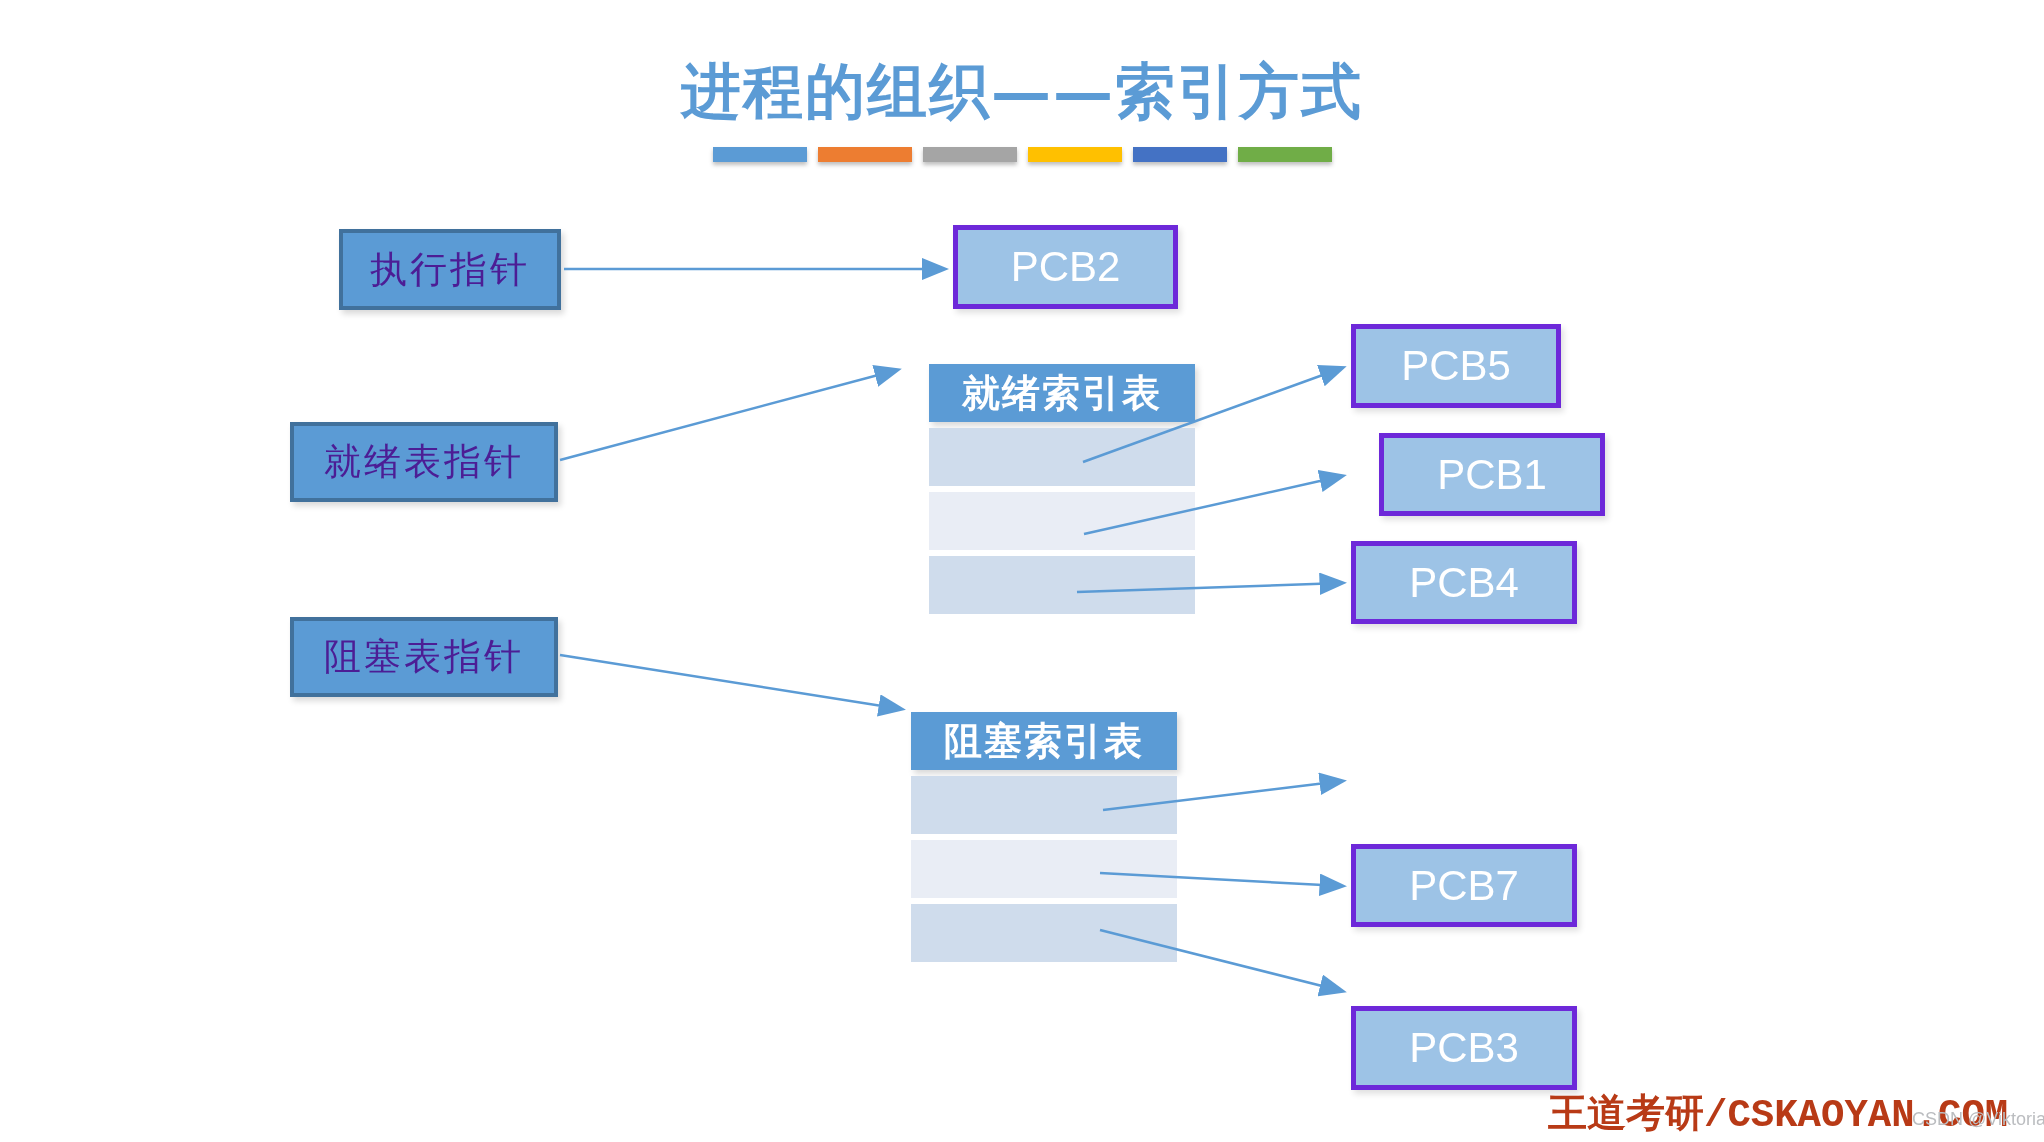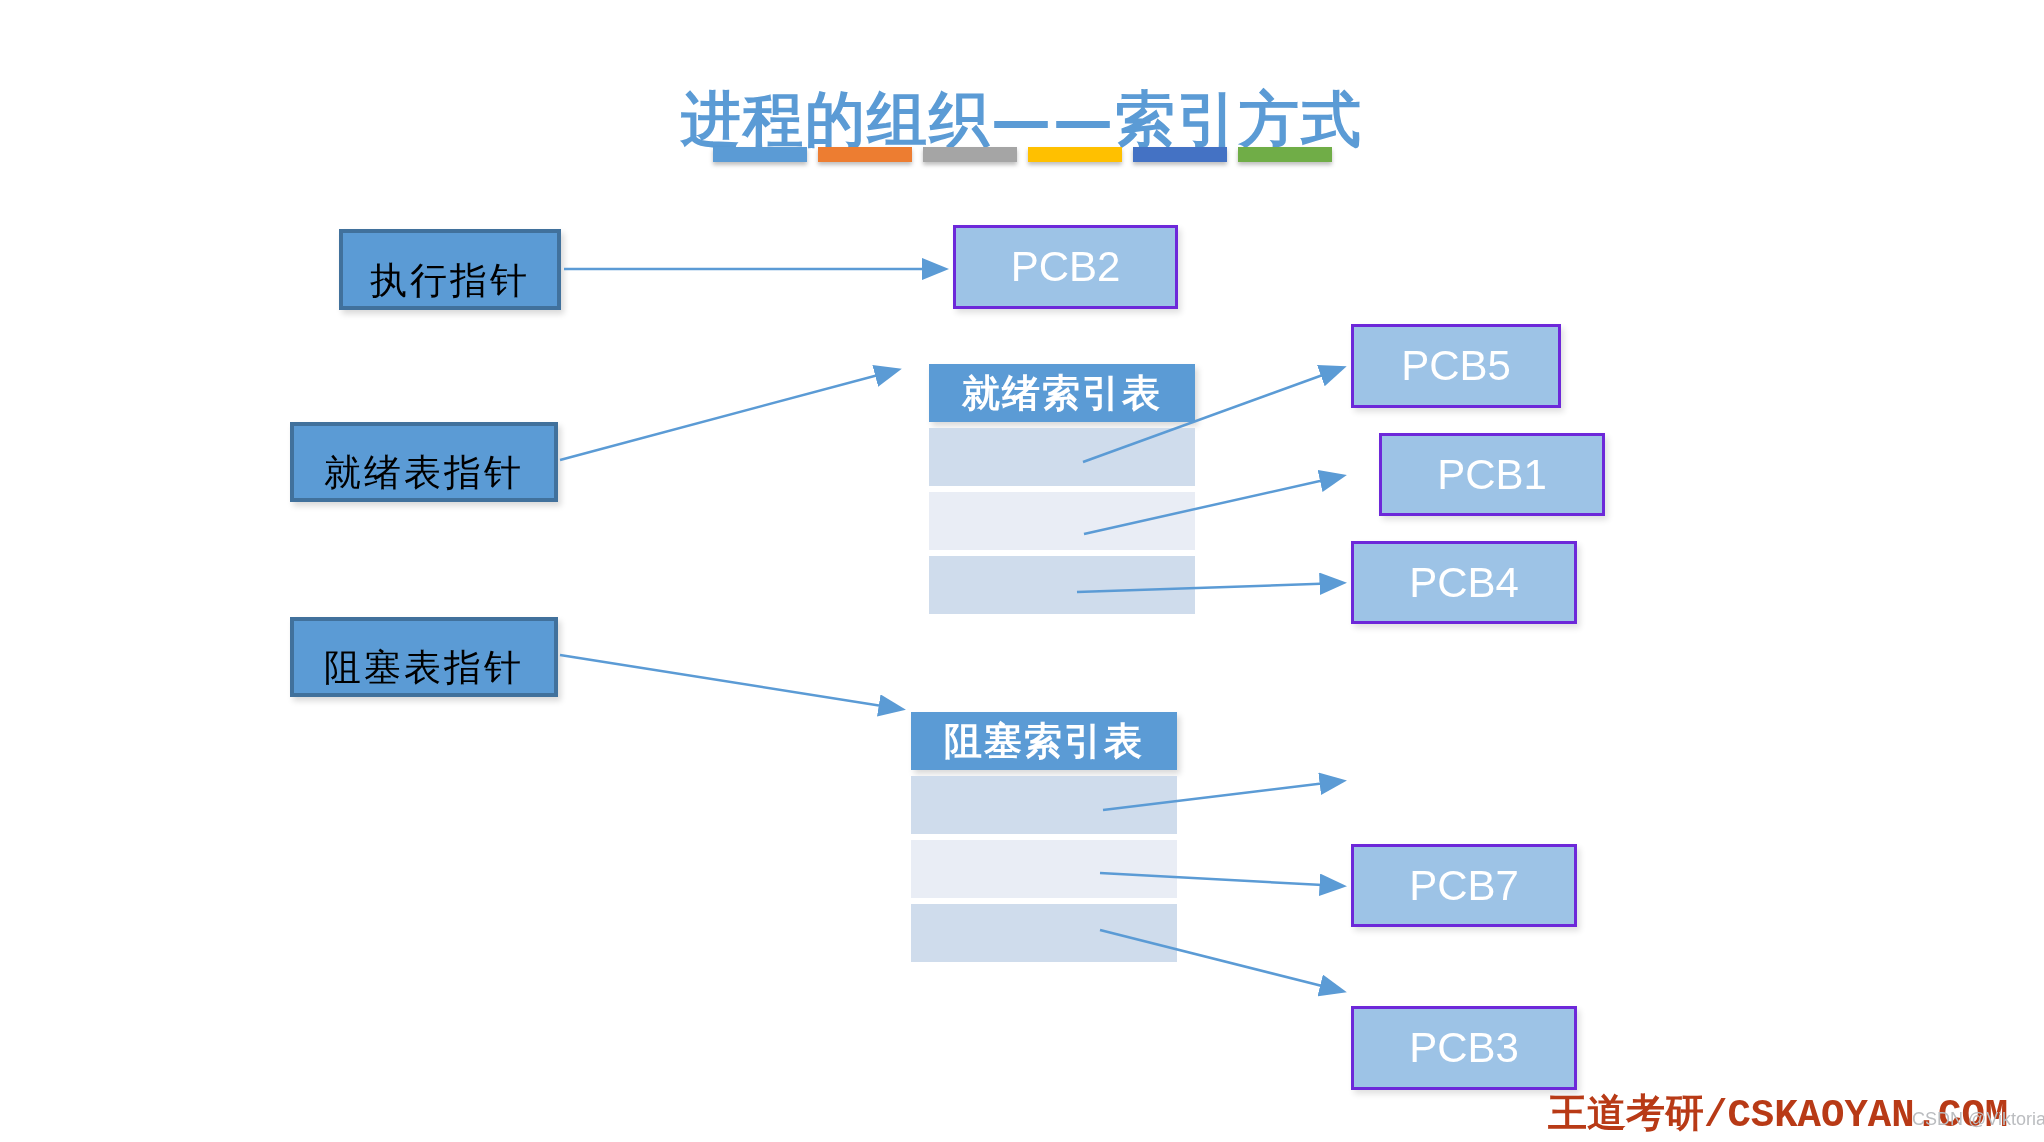--- a/index.html
+++ b/index.html
@@ -15,21 +15,20 @@
   
   .title {
     position: absolute;
     left: 0; top: 52px;
     width: 2044px;
     text-align: center;
     font-size: 60px;
     font-weight: bold;
     color: #5B9BD5;
     letter-spacing: 2px;
-    margin-top: 28px;
   }
 
   
   .bars {
     position: absolute;
     left: 0; top: 147px;
     width: 2044px;
     display: flex;
     justify-content: center;
     gap: 11px;
@@ -39,34 +38,34 @@
     box-shadow: 0 3px 4px rgba(0,0,0,0.25);
   }
 
   
   .solid-box {
     position: absolute;
     box-sizing: border-box;
     background: #5B9BD5;
     border: 4px solid #41719C;
     display: flex;
-    align-items: flex-end;
-    justify-content: center;
-    color: #000000;
+    align-items: center;
+    justify-content: center;
+    color: #4c1d95;
     font-size: 37px;
     letter-spacing: 3px;
     box-shadow: 3px 4px 6px rgba(0,0,0,0.15);
   }
 
   
   .pcb-box {
     position: absolute;
     box-sizing: border-box;
     background: #9DC3E6;
-    border: 3px solid #6d28d9;
+    border: 5px solid #6d28d9;
     display: flex;
     align-items: center;
     justify-content: center;
     color: #ffffff;
     font-size: 42px;
     font-family: "Liberation Sans", "DejaVu Sans", sans-serif;
     box-shadow: 3px 4px 6px rgba(0,0,0,0.12);
   }
 
   

